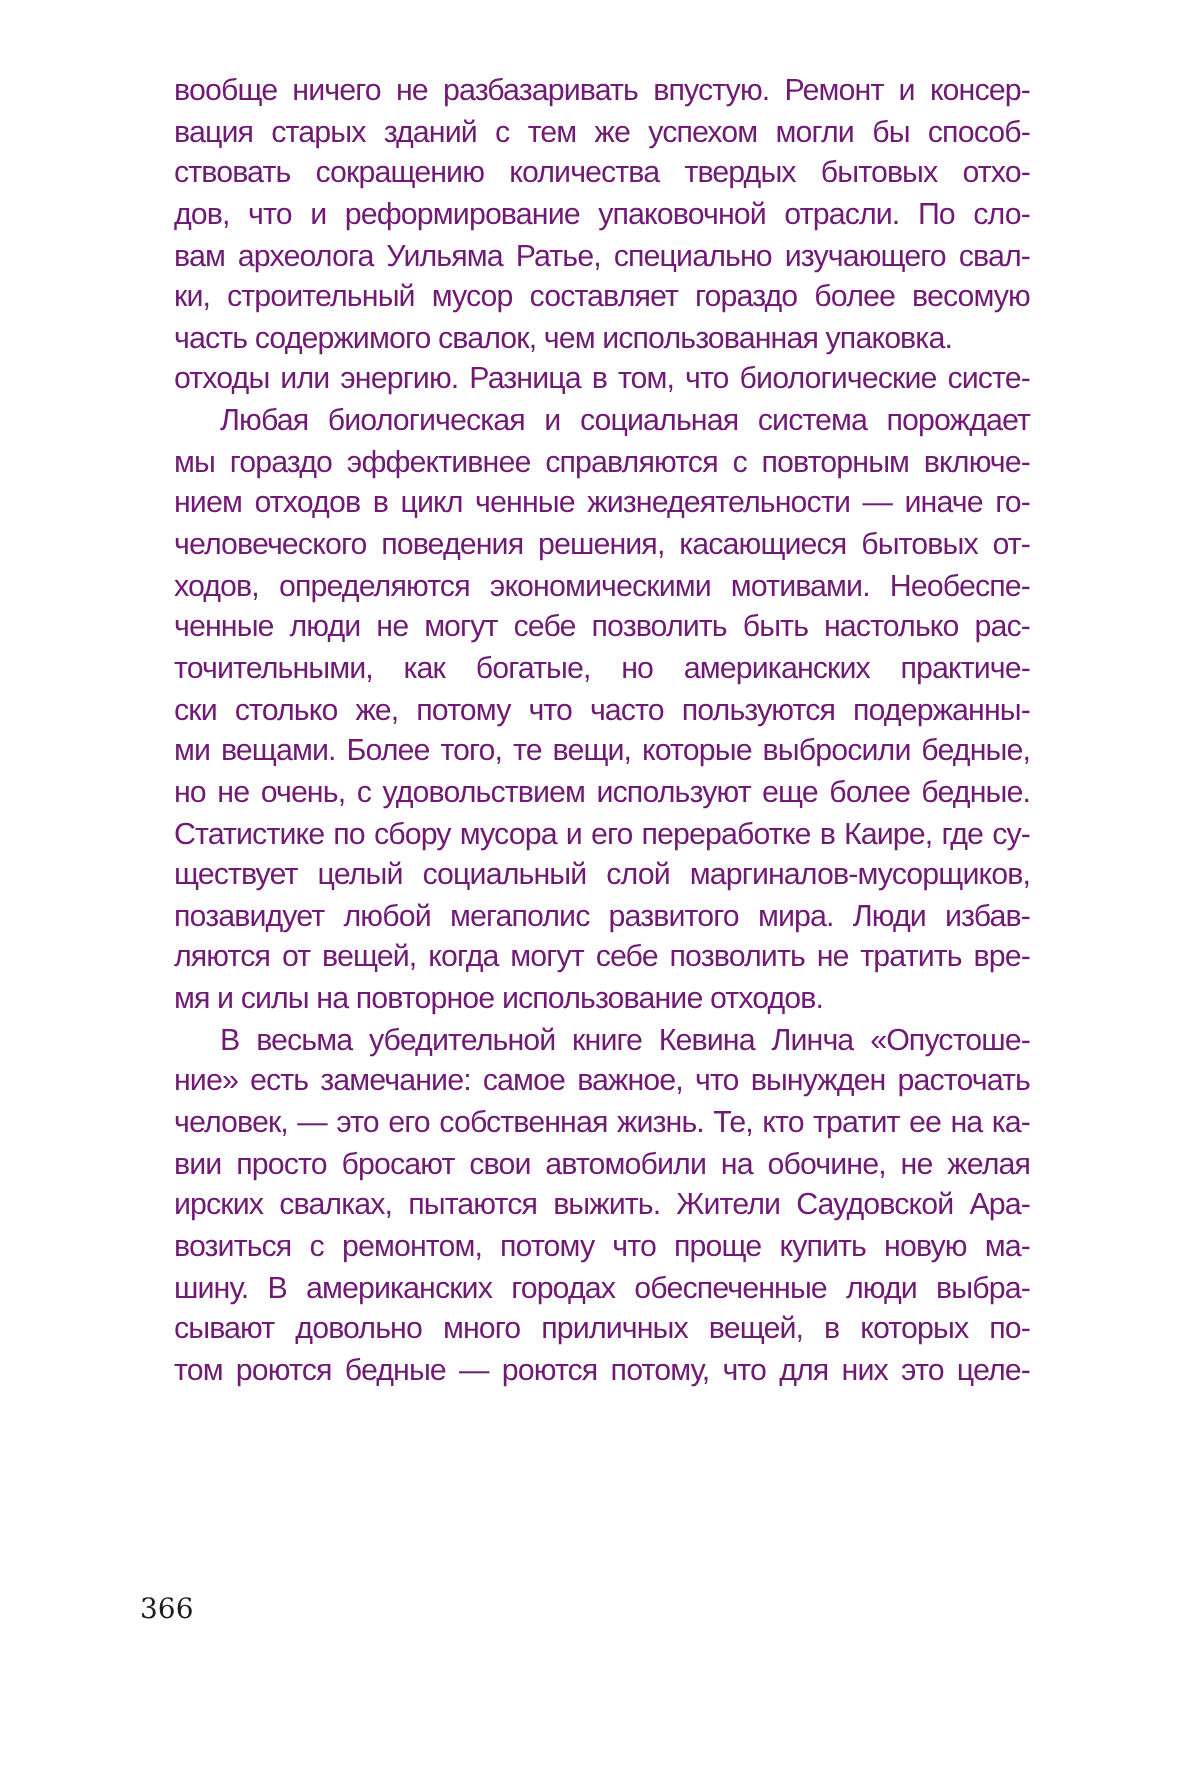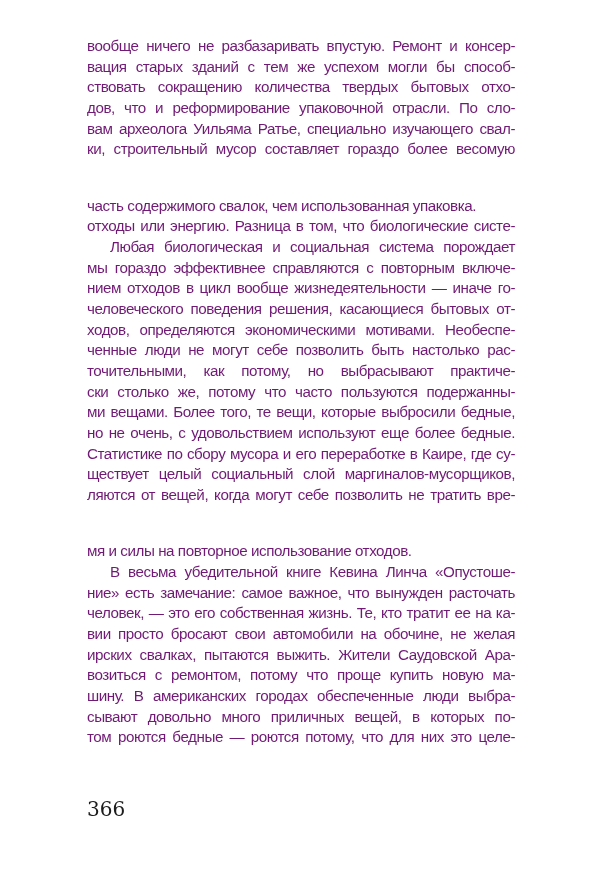--- a/index.html
+++ b/index.html
@@ -8,55 +8,56 @@
     position: absolute; left: 87px; top: 36px; width: 428px;
     font-family: Liberation Sans, sans-serif;
     color: #701a75;
   }
   .line {
     display: block; height: 20.65px; line-height: 20.65px;
     font-size: 15.2px; white-space: nowrap;
     text-align: justify; text-align-last: justify;
     letter-spacing: -0.45px;
   }
-  .line.last { text-align-last: left; margin-top: 36px; }
+  .line.last { text-align-last: left; }
   .line.indent { padding-left: 23px; }
   .pagenum {
-    position: absolute; left: 87px; top: 797px;
+    position: absolute; left: 70px; top: 797px;
     font-family: "DejaVu Serif", "Liberation Serif", serif;
-    font-size: 20px; color: #1c1c1c;
+    font-size: 14px; color: #1c1c1c;
   }
 </style>
 </head>
 <body>
 
 <div class="page">
   <div>
     <span class="line">вообще ничего не разбазаривать впустую. Ремонт и консер-</span>
     <span class="line">вация старых зданий с тем же успехом могли бы способ-</span>
     <span class="line">ствовать сокращению количества твердых бытовых отхо-</span>
     <span class="line">дов, что и реформирование упаковочной отрасли. По сло-</span>
     <span class="line">вам археолога Уильяма Ратье, специально изучающего свал-</span>
     <span class="line">ки, строительный мусор составляет гораздо более весомую</span>
     <span class="line last">часть содержимого свалок, чем использованная упаковка.</span>
   </div>
   <div>
     <span class="line">отходы или энергию. Разница в том, что биологические систе-</span>
     <span class="line indent">Любая биологическая и социальная система порождает</span>
     <span class="line">мы гораздо эффективнее справляются с повторным включе-</span>
-    <span class="line">нием отходов в цикл вообще жизнедеятельности — иначе го-</span>
+    <span class="line">нием отходов в цикл ченные жизнедеятельности — иначе го-</span>
     <span class="line">человеческого поведения решения, касающиеся бытовых от-</span>
     <span class="line">ходов, определяются экономическими мотивами. Необеспе-</span>
     <span class="line">ченные люди не могут себе позволить быть настолько рас-</span>
-    <span class="line">точительными, как потому, но выбрасывают практиче-</span>
+    <span class="line">точительными, как богатые, но американских практиче-</span>
     <span class="line">ски столько же, потому что часто пользуются подержанны-</span>
     <span class="line">ми вещами. Более того, те вещи, которые выбросили бедные,</span>
     <span class="line">но не очень, с удовольствием используют еще более бедные.</span>
     <span class="line">Статистике по сбору мусора и его переработке в Каире, где су-</span>
     <span class="line">ществует целый социальный слой маргиналов-мусорщиков,</span>
+    <span class="line">позавидует любой мегаполис развитого мира. Люди избав-</span>
     <span class="line">ляются от вещей, когда могут себе позволить не тратить вре-</span>
     <span class="line last">мя и силы на повторное использование отходов.</span>
   </div>
   <div>
     <span class="line indent">В весьма убедительной книге Кевина Линча «Опустоше-</span>
     <span class="line">ние» есть замечание: самое важное, что вынужден расточать</span>
     <span class="line">человек, — это его собственная жизнь. Те, кто тратит ее на ка-</span>
     <span class="line">вии просто бросают свои автомобили на обочине, не желая</span>
     <span class="line">ирских свалках, пытаются выжить. Жители Саудовской Ара-</span>
     <span class="line">возиться с ремонтом, потому что проще купить новую ма-</span>

